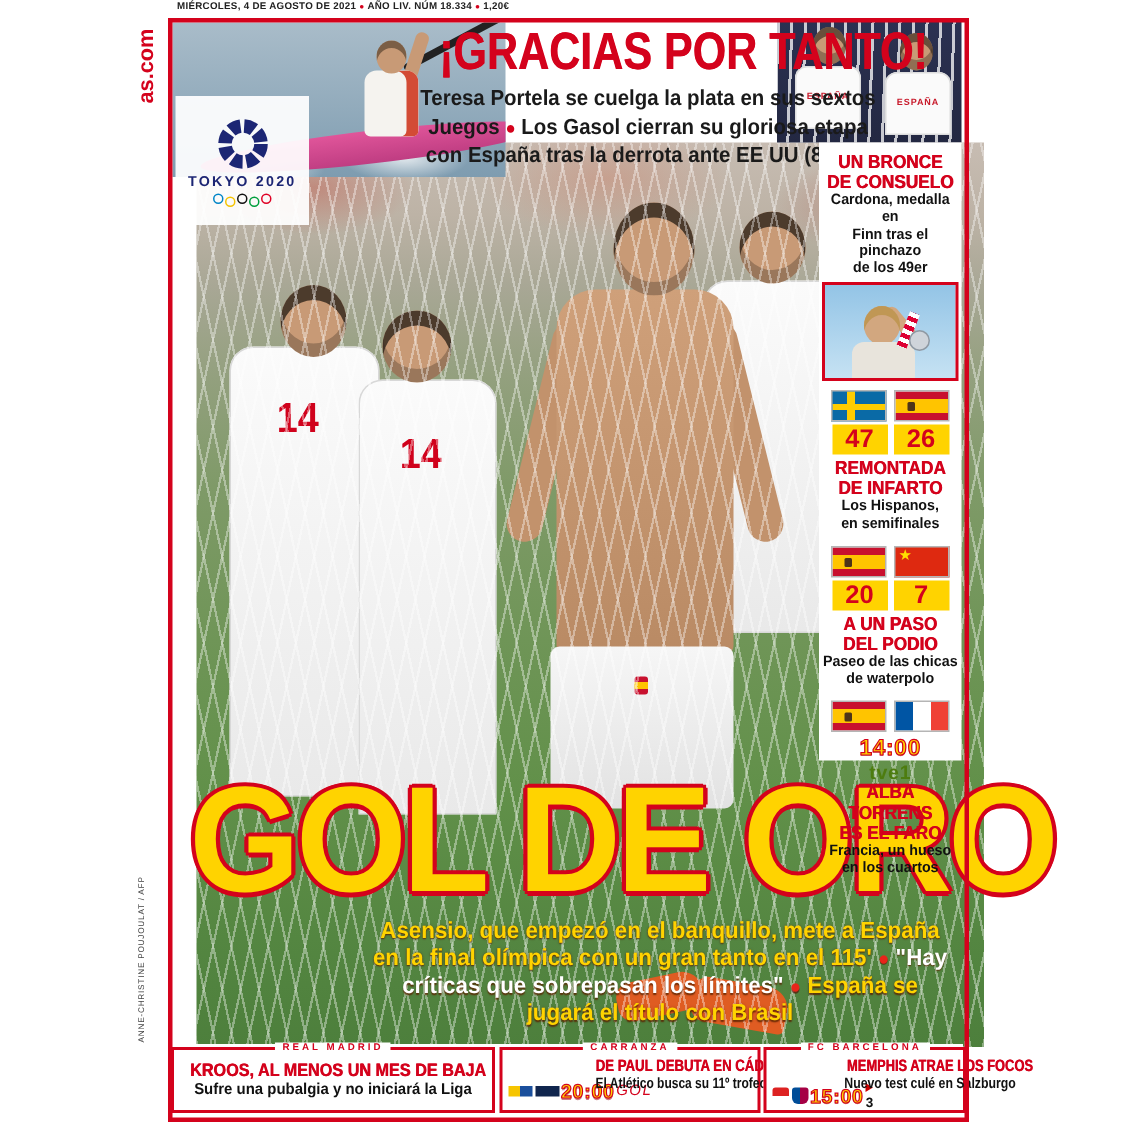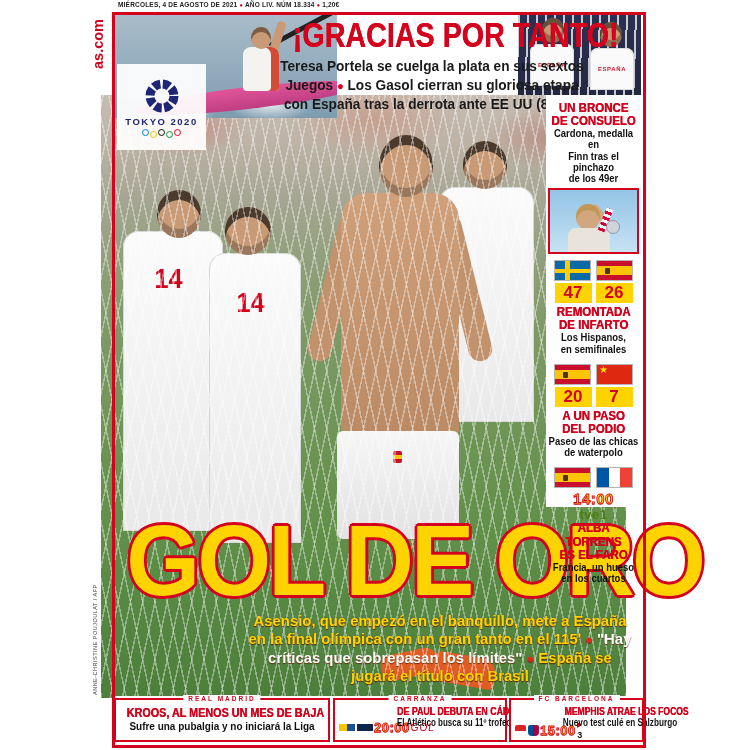--- a/index.html
+++ b/index.html
@@ -86,21 +86,21 @@
   .flag-cn::after{content:"★";position:absolute;left:2px;top:-1px;color:#ffde00;font-size:10px;}
   .flag-fr{background:linear-gradient(90deg,#0055a4 0 33%,#fff 33% 67%,#ef4135 67%);}
   .scorerow{display:flex;justify-content:center;gap:4px;margin:2px 0 3px;}
   .score-sm{width:37px;height:20px;background:#ffd300;color:#d4021c;font-weight:bold;font-size:17px;
       line-height:20px;display:inline-block;}
   .time-yellow{color:#ffd300;font-weight:bold;font-size:15px;-webkit-text-stroke:.8px #d4021c;
       text-shadow:0 1px 0 rgba(160,0,10,.5);letter-spacing:.5px;}
   .tve{color:#4d7c0f;font-weight:bold;font-size:13px;letter-spacing:.5px;}
 
   
-  .photo{left:101px;top:95px;width:525px;height:603px;overflow:hidden;z-index:1;
+  .photo{left:131px;top:95px;width:525px;height:603px;overflow:hidden;z-index:1;
     background:
       radial-gradient(95px 45px at 15% 5%,rgba(190,85,70,.45),transparent 70%),
       radial-gradient(120px 55px at 52% 4%,rgba(205,125,100,.4),transparent 70%),
       radial-gradient(95px 45px at 86% 7%,rgba(175,90,80,.4),transparent 70%),
       linear-gradient(180deg,#c7bcb2 0,#bdb3a6 8%,#a8a795 16%,#93a07e 26%,#7f9a68 38%,#6f9557 55%,#619049 72%,#548641 88%,#4d7f3c 100%);}
   .photo::after{content:"";position:absolute;inset:0;opacity:.75;
     background:
       repeating-linear-gradient(78deg,rgba(255,255,255,.5) 0 1.5px,transparent 1.5px 12px),
       repeating-linear-gradient(-78deg,rgba(255,255,255,.5) 0 1.5px,transparent 1.5px 12px);}
   .head{position:absolute;border-radius:50%;background:#c89a76;}

